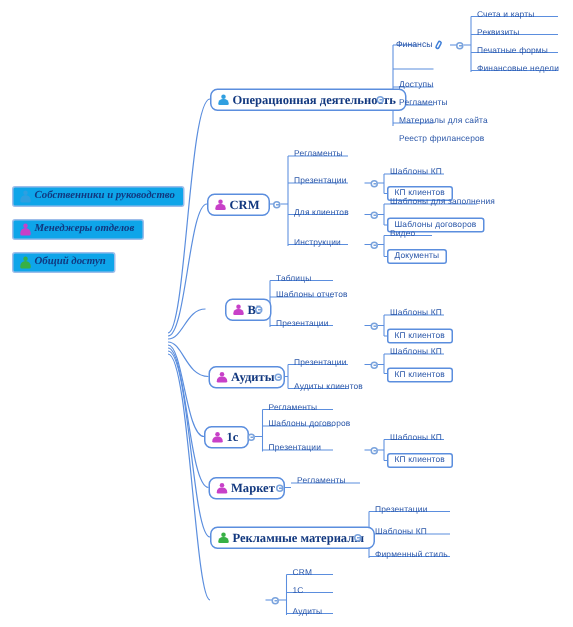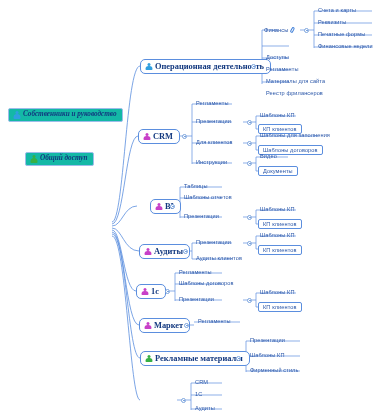--- a/index.html
+++ b/index.html
@@ -22,23 +22,23 @@
   }
 
   .branch{
     background:#ffffff;border:1px solid #5b8ede;border-radius:5px;
     padding:2px 6px 2px 4px;font-size:8.4px;font-weight:bold;
     color:#12387f;display:flex;align-items:center;gap:3px;
     line-height:1.1;
   }
 
   .legend{
-    background:#14b8a6;border:1px solid #9dbdea;border-radius:2px;
+    background:#0ea5e9;border:1px solid #9dbdea;border-radius:2px;
     padding:2px 5px 2px 4px;font-size:7.2px;font-style:italic;font-weight:bold;
-    color:#12387f;display:flex;align-items:flex-start;gap:3px;line-height:1.1;
+    color:#12387f;display:flex;align-items:flex-start;gap:3px;line-height:1.1;margin-top:16px;
   }
 
   
   .sub{
     position:absolute;white-space:nowrap;font-size:5.6px;
     color:#2a56a8;letter-spacing:.1px;line-height:1.1;
     font-family:"Liberation Sans", sans-serif;
   }
   .sub.boxed{
     border:1px solid #5b8ede;border-radius:2px;background:#ffffff;
@@ -186,21 +186,28 @@
   </svg>
 
 
   <div class="node legend" style="left:8px;top:108px;">
     <span class="person c-blue">
         <i class="head"></i>
         <i class="body"></i>
       </span>
     <span>Собственники и руководство</span>
   </div>
-  <div class="node legend" style="left:25px;top:152px;">
+  <div class="node legend" style="left:8px;top:130px;">
+    <span class="person c-magenta">
+        <i class="head"></i>
+        <i class="body"></i>
+      </span>
+    <span>Менеджеры отделов</span>
+  </div>
+  <div class="node legend" style="left:8px;top:152px;">
     <span class="person c-green">
         <i class="head"></i>
         <i class="body"></i>
       </span>
     <span>Общий доступ</span>
   </div>
 
   <div class="node branch" style="left:140px;top:59px;">
     <span class="person c-blue">
         <i class="head"></i>

